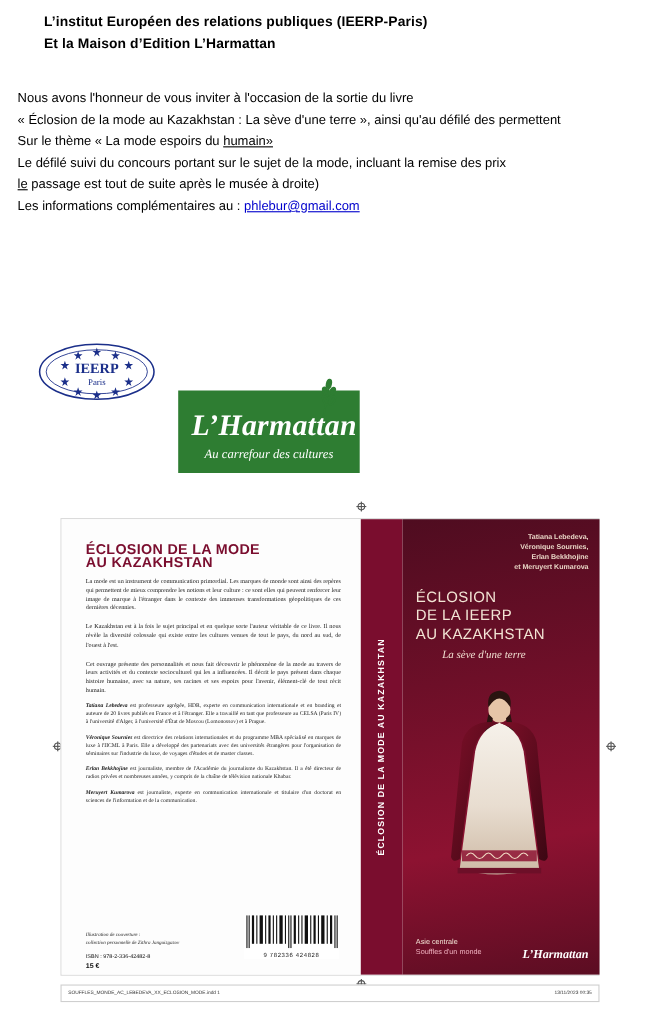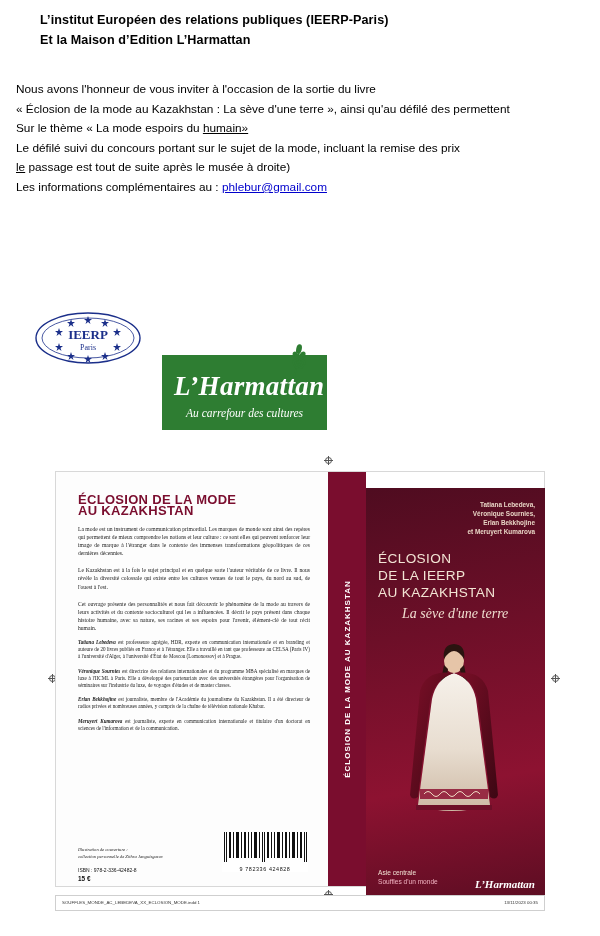--- a/index.html
+++ b/index.html
@@ -228,21 +228,21 @@
     color: #fff;
     font-family: "Liberation Sans", sans-serif;
     font-weight: bold;
     font-size: 8px;
     letter-spacing: 1px;
   }
 
   
   .front-cover {
     position: absolute;
-    left: 310px; top: 16px;
+    left: 310px; top: 0;
     width: 179px;
     height: 100%;
     background: linear-gradient(170deg,#4f0c20 0%,#6d0f28 35%,#8d1231 70%,#5b0d22 100%);
     overflow: hidden;
   }
   .fc-authors {
     position: absolute;
     left: 0; right: 10px;
     top: 12px;
     text-align: right;
@@ -262,21 +262,21 @@
     line-height: 17px;
     letter-spacing: 0.4px;
   }
   .fc-subtitle {
     position: absolute;
     left: 36px;
     top: 118px;
     color: #f0ded0;
     font-family: "Liberation Serif", serif;
     font-style: italic;
-    font-size: 14px;
+    font-size: 10px;
   }
   .fc-figure {
     position: absolute;
     left: 28px;
     bottom: 48px;
     width: 120px;
     height: 215px;
   }
   .fc-collection {
     position: absolute;

